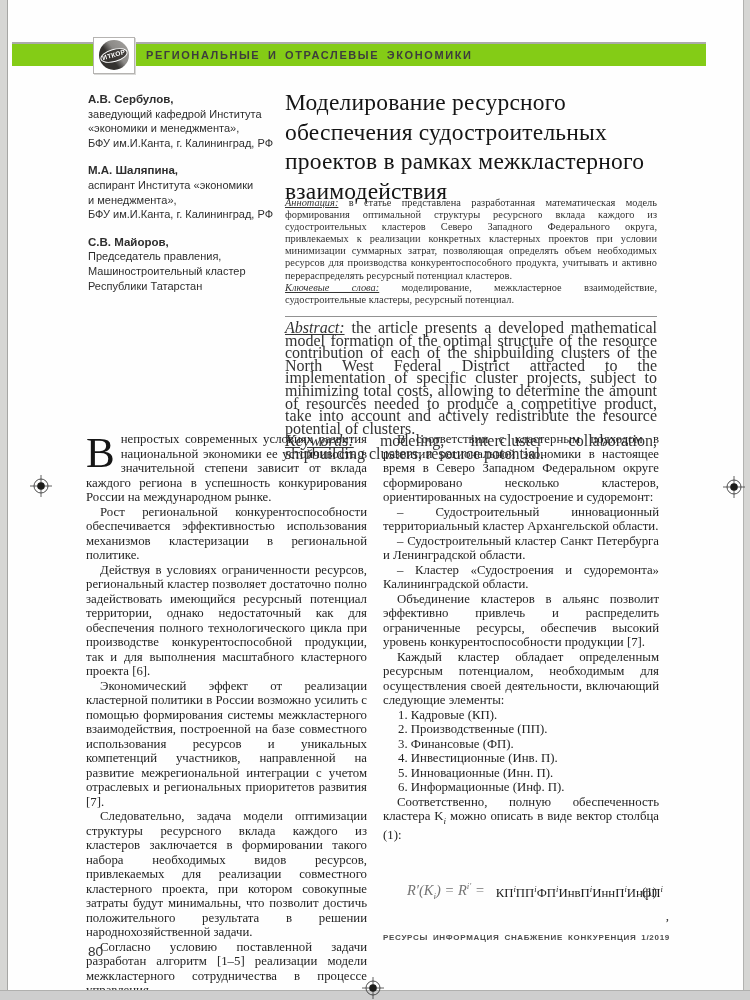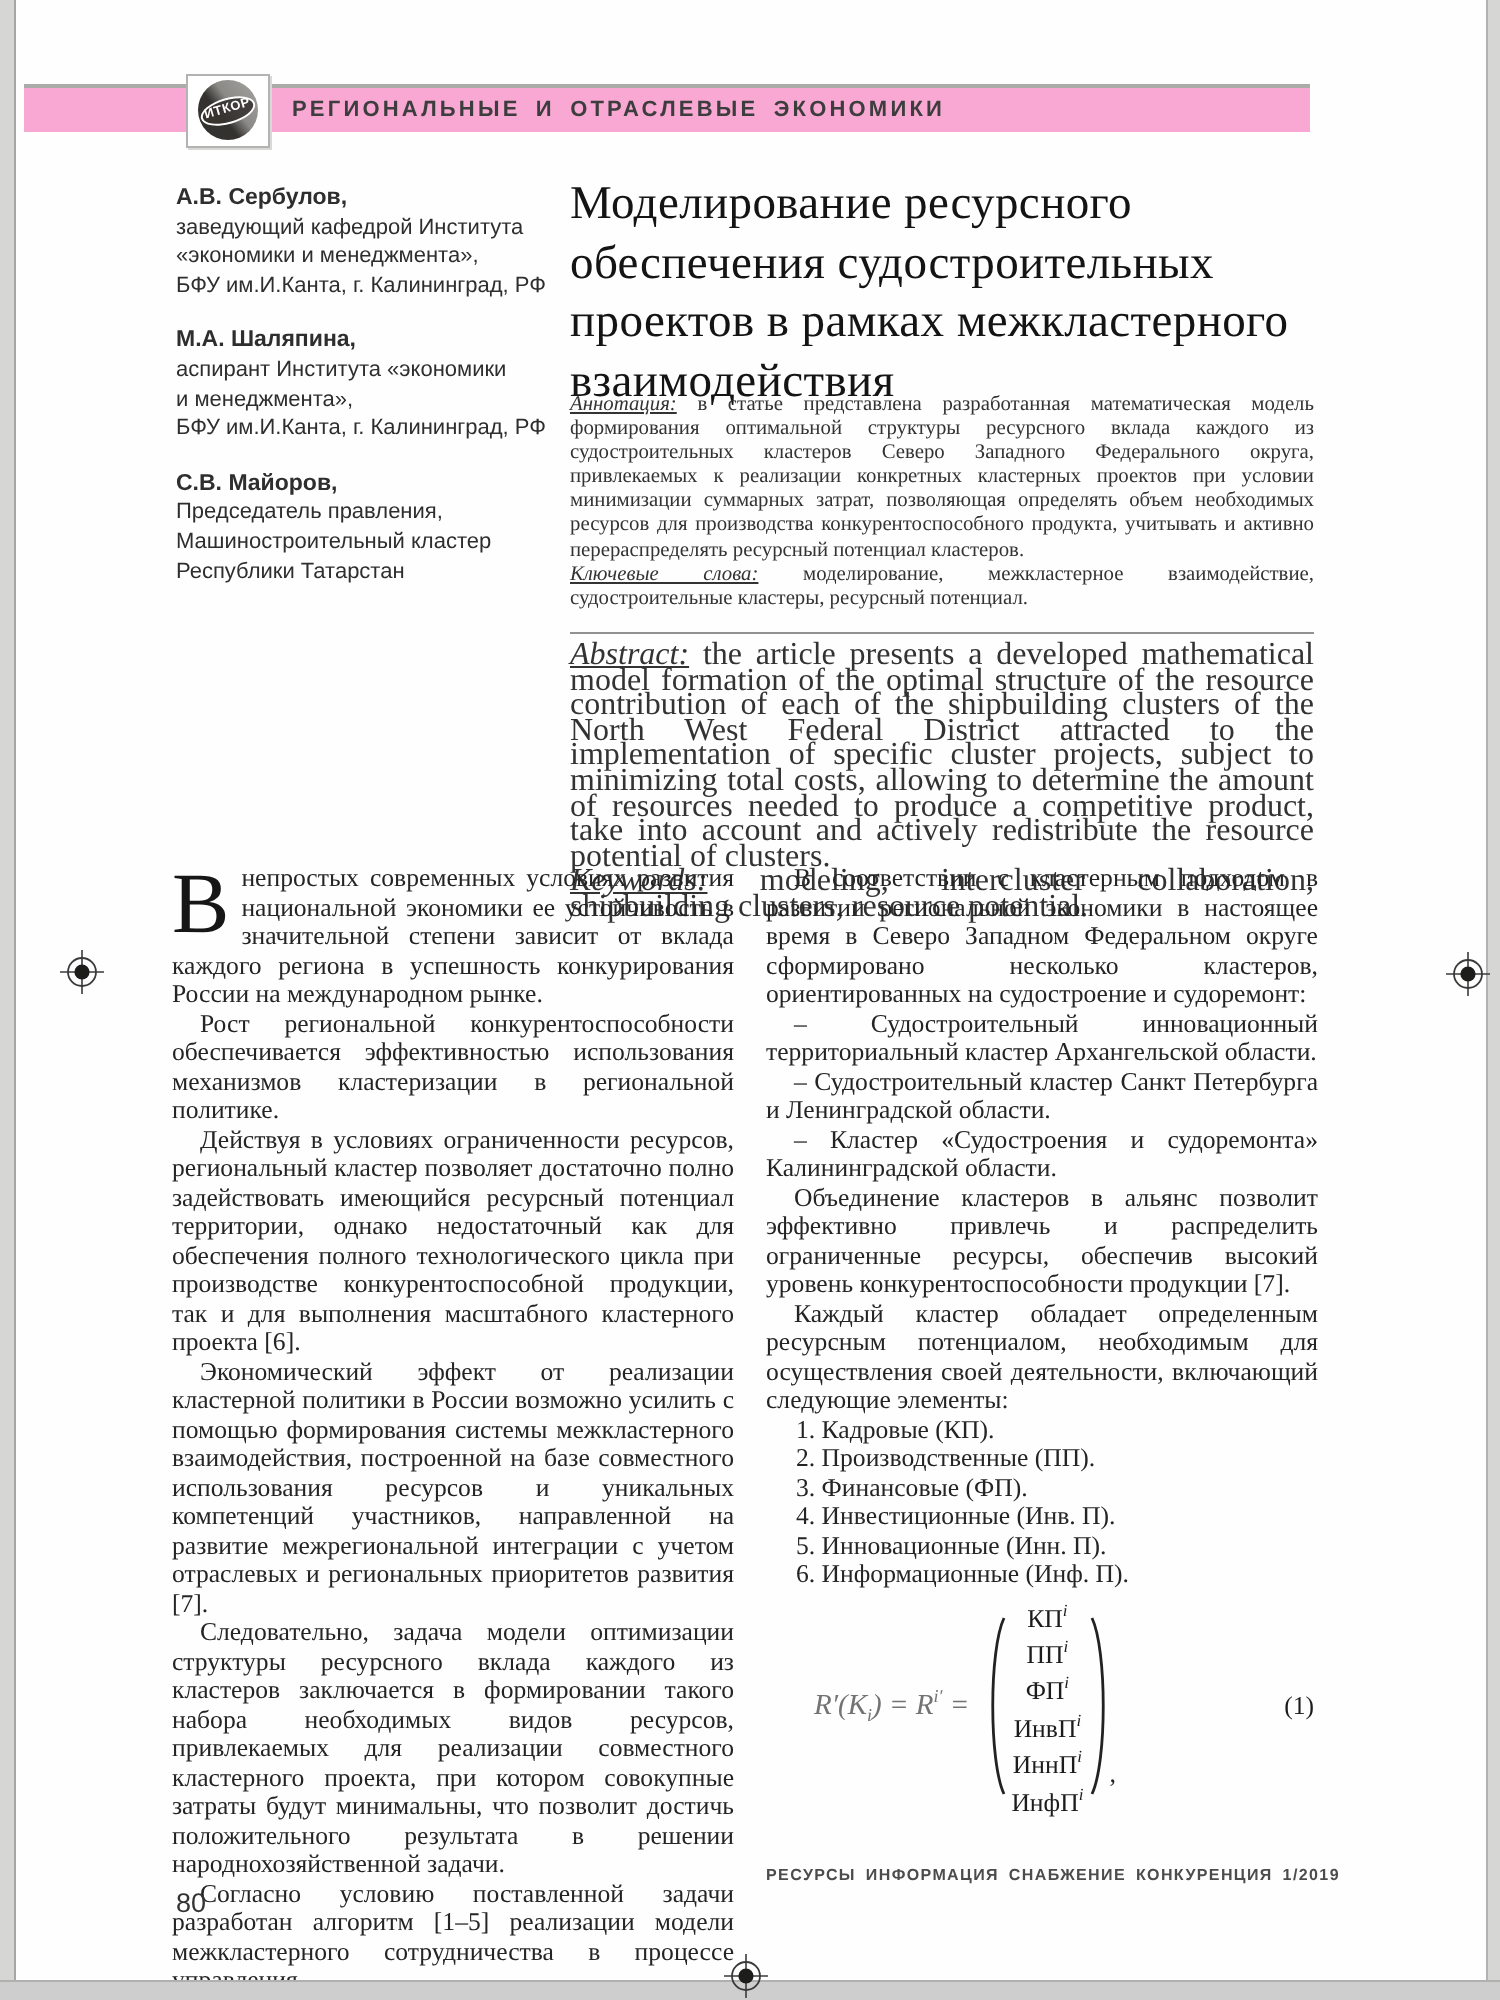--- a/index.html
+++ b/index.html
@@ -5,21 +5,21 @@
   html,body{margin:0;padding:0;background:#fff;}
   .page{position:relative;width:750px;height:1000px;background:#fefefe;overflow:hidden;
         font-family:"Liberation Serif",serif;color:#262626;}
   
   .edge{position:absolute;background:#d6d6d4;}
   .edge.left{left:0;top:0;width:7px;height:1000px;border-right:1px solid #a6a6a4;}
   .edge.right{right:0;top:0;width:6px;height:1000px;border-left:1px solid #b2b2b0;}
   .edge.bottom{left:0;bottom:0;width:750px;height:9px;background:#cecece;border-top:1px solid #b0b0ae;z-index:5;}
   .regmark{position:absolute;z-index:6;}
   
-  .band{position:absolute;left:12px;top:42px;width:643px;height:22px;background:#f9a8d4;
+  .band{position:absolute;left:12px;top:42px;width:694px;height:22px;background:#84cc16;
         border-top:2px solid #ababa9;}
   .band-label{position:absolute;left:134px;top:5px;font-family:"Liberation Sans",sans-serif;
         font-size:11px;font-weight:bold;letter-spacing:1.6px;word-spacing:3px;color:#3d3d3d;white-space:nowrap;}
   .logo-box{position:absolute;left:93px;top:37px;width:40px;height:35px;background:#fff;
         border:1px solid #b5b3b1;box-shadow:1px 1px 0 #d9d9d7;z-index:2;}
   .logo-circle{position:absolute;left:5px;top:2px;width:30px;height:30px;border-radius:50%;
         background:linear-gradient(52deg,#34322f 0%,#34322f 40%,#8c8a87 58%,#a5a3a0 100%);}
   .logo-ellipse{position:absolute;left:1px;top:9px;width:26px;height:11px;border:1px solid #fff;
         border-radius:50%;transform:rotate(-16deg);background:rgba(55,52,49,.9);
         display:flex;align-items:center;justify-content:center;}
@@ -47,21 +47,21 @@
   .col.rightcol{left:383px;width:276px;}
   .col p{margin:0;}
   .col p.ind{text-indent:14px;}
   .dropcap{float:left;font-size:43px;line-height:40px;padding:1px 6px 0 0;color:#161616;}
   .numlist div{padding-left:15px;}
   
   .formula{position:relative;margin-top:3px;display:flex;align-items:center;padding-left:24px;}
   .flhs{font-style:italic;font-size:14.5px;white-space:nowrap;margin-right:8px;color:#737373;}
   .flhs sub{font-size:9px;}
   .flhs sup{font-size:9px;}
-  .vec{display:flex;flex-direction:column;text-align:center;font-size:12.8px;line-height:14.2px;
+  .vec{display:flex;flex-direction:row;text-align:center;font-size:12.8px;line-height:14.2px;
         padding:0 3px;color:#1c1c1c;}
   .vec sup{font-size:8.5px;font-style:italic;}
   .fcomma{font-size:13px;align-self:flex-end;padding-bottom:14px;}
   .eqnum{position:absolute;right:2px;top:50%;transform:translateY(-50%);font-size:12.8px;color:#1c1c1c;}
   
   .pagenum{position:absolute;left:88px;top:944px;font-family:"Liberation Sans",sans-serif;
         font-size:13.5px;color:#333;}
   .journal{position:absolute;left:383px;top:933px;width:232px;font-family:"Liberation Sans",sans-serif;
         font-size:8px;font-weight:bold;letter-spacing:.7px;word-spacing:2px;color:#4c4c4c;white-space:nowrap;}
 </style>
@@ -157,20 +157,21 @@
     <p class="ind">Объединение кластеров в альянс позволит эффективно привлечь и распределить ограниченные ресурсы, обеспечив высокий уровень конкурентоспособности продукции [7].</p>
     <p class="ind">Каждый кластер обладает определенным ресурсным потенциалом, необходимым для осуществления своей деятельности, включающий следующие элементы:</p>
     <div class="numlist">
       <div>1. Кадровые (КП).</div>
       <div>2. Производственные (ПП).</div>
       <div>3. Финансовые (ФП).</div>
       <div>4. Инвестиционные (Инв. П).</div>
       <div>5. Инновационные (Инн. П).</div>
       <div>6. Информационные (Инф. П).</div>
     </div>
+    <p class="ind"><span>Соответственно, полную обеспеченность кластера K</span><sub style="font-size:9px;font-style:italic;">i</sub><span> можно описать в виде вектор столбца (1):</span></p>
 
     <div class="formula">
       <span class="flhs"><span>R′(K</span><sub>i</sub><span>) =  R</span><sup>i′</sup><span> =</span></span>
       <svg width="10" height="92" viewBox="0 0 10 92">
         <path d="M9 2 C 1.5 18 1.5 74 9 90" stroke="#222" stroke-width="1.4" fill="none"></path>
       </svg>
       <span class="vec">
         <span><span>КП</span><sup>i</sup></span>
         <span><span>ПП</span><sup>i</sup></span>
         <span><span>ФП</span><sup>i</sup></span>

